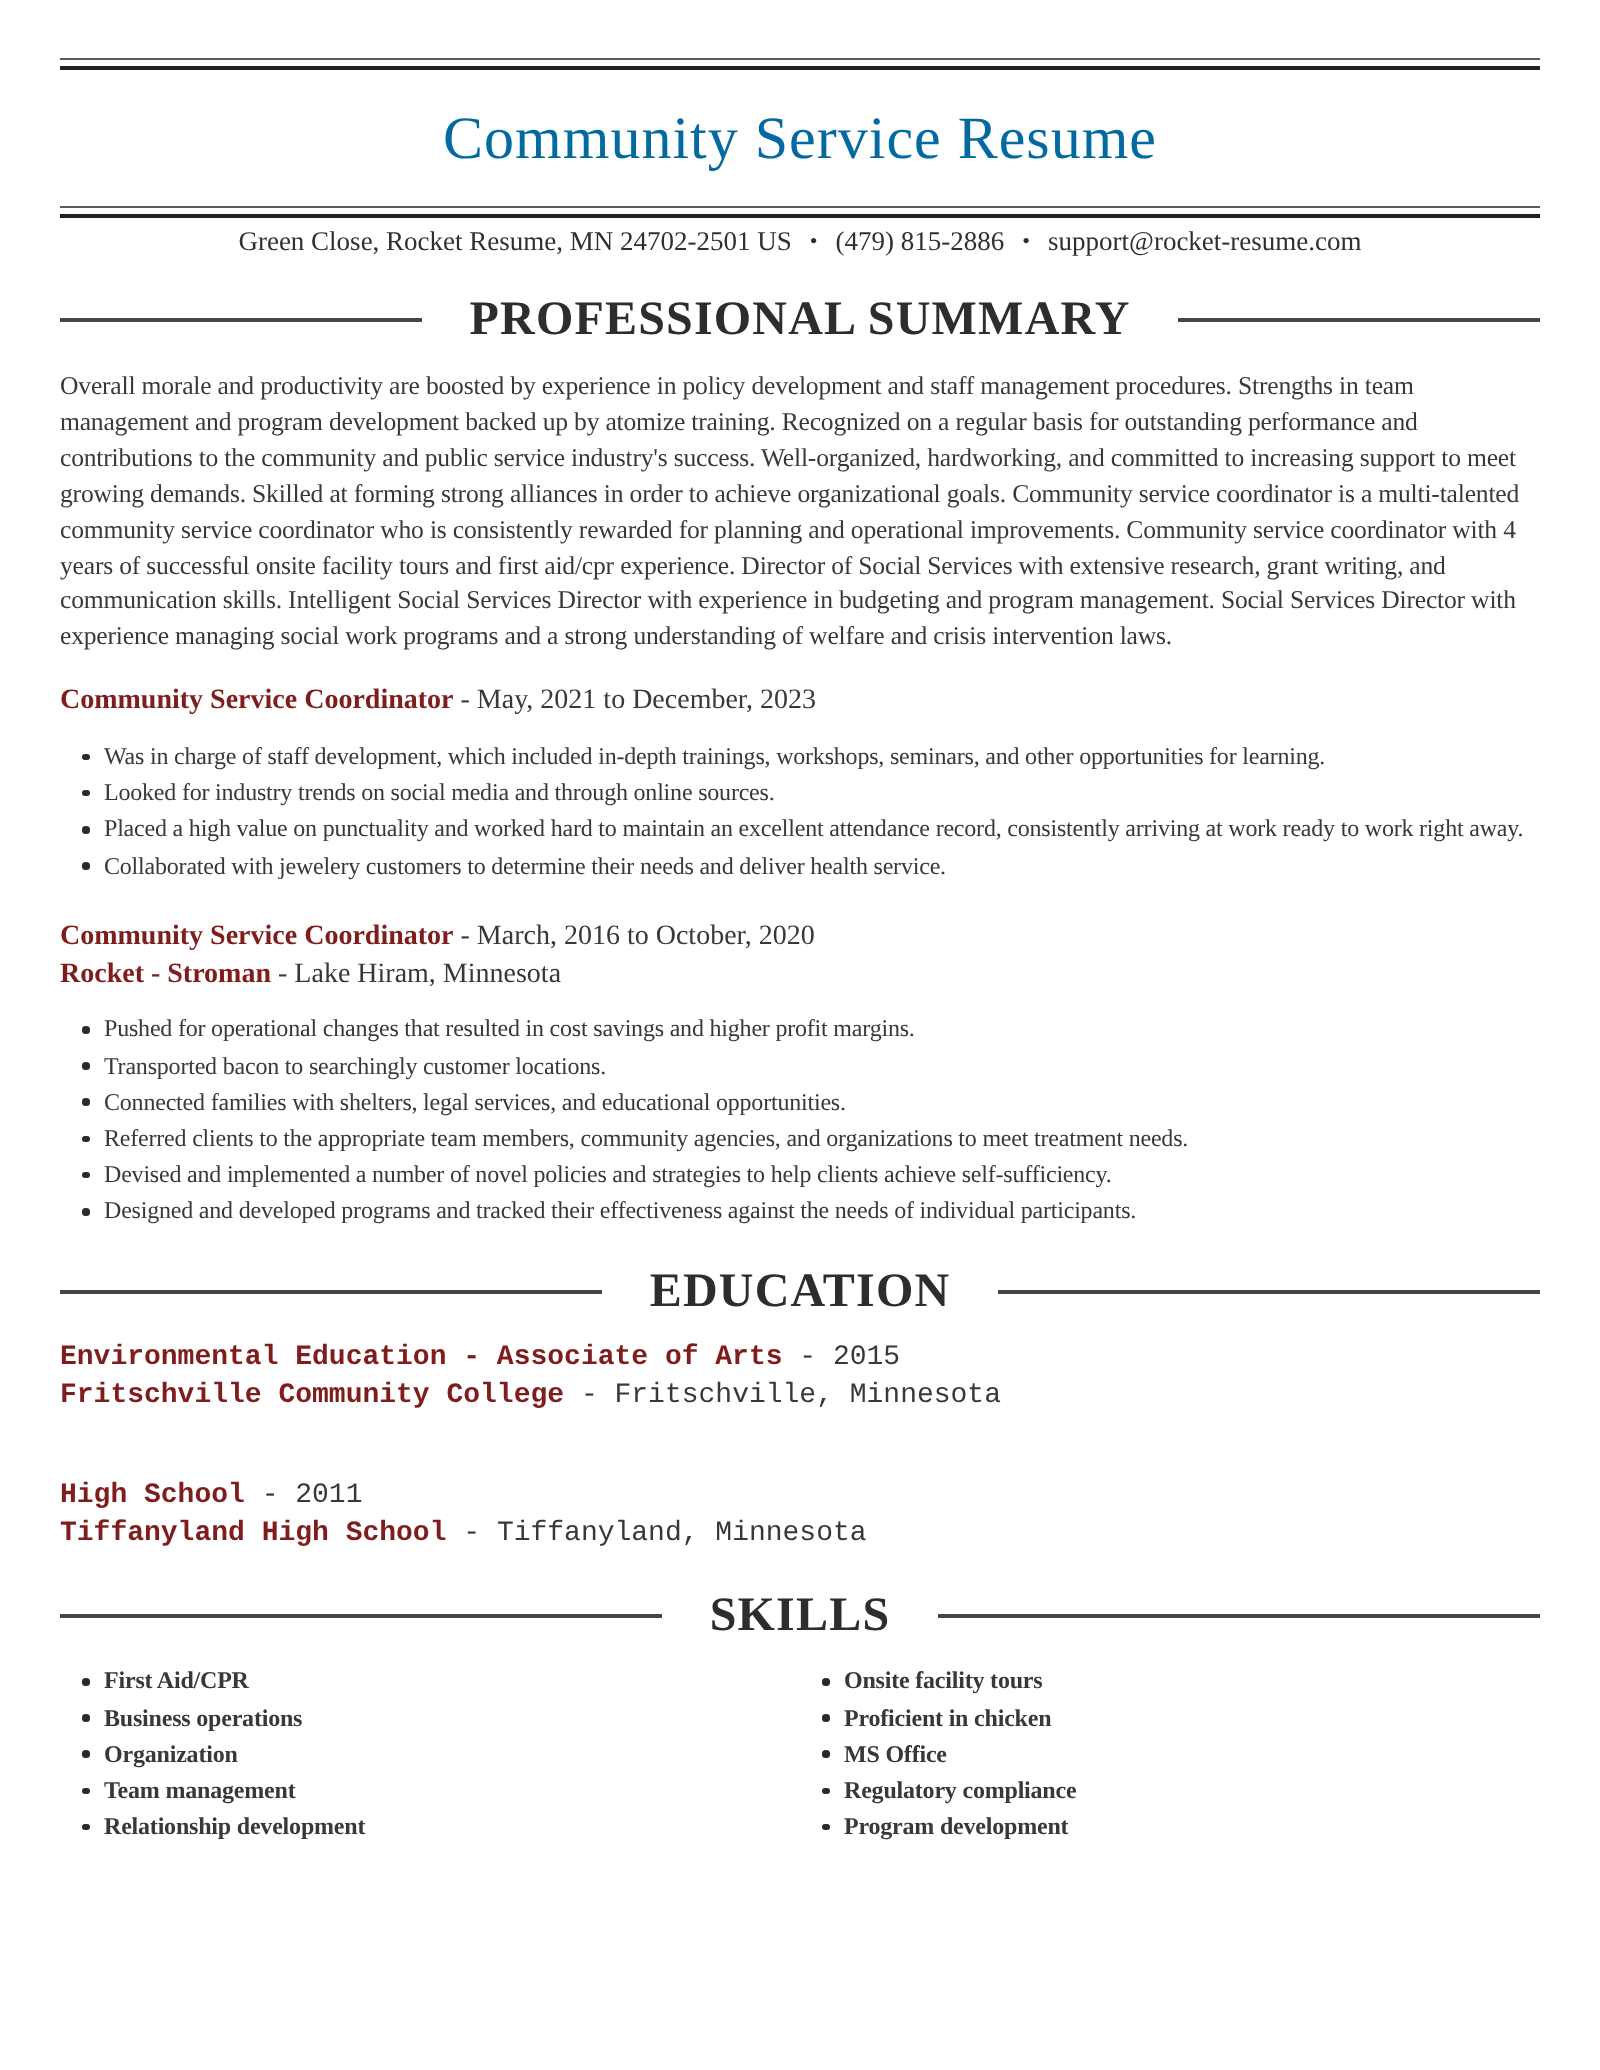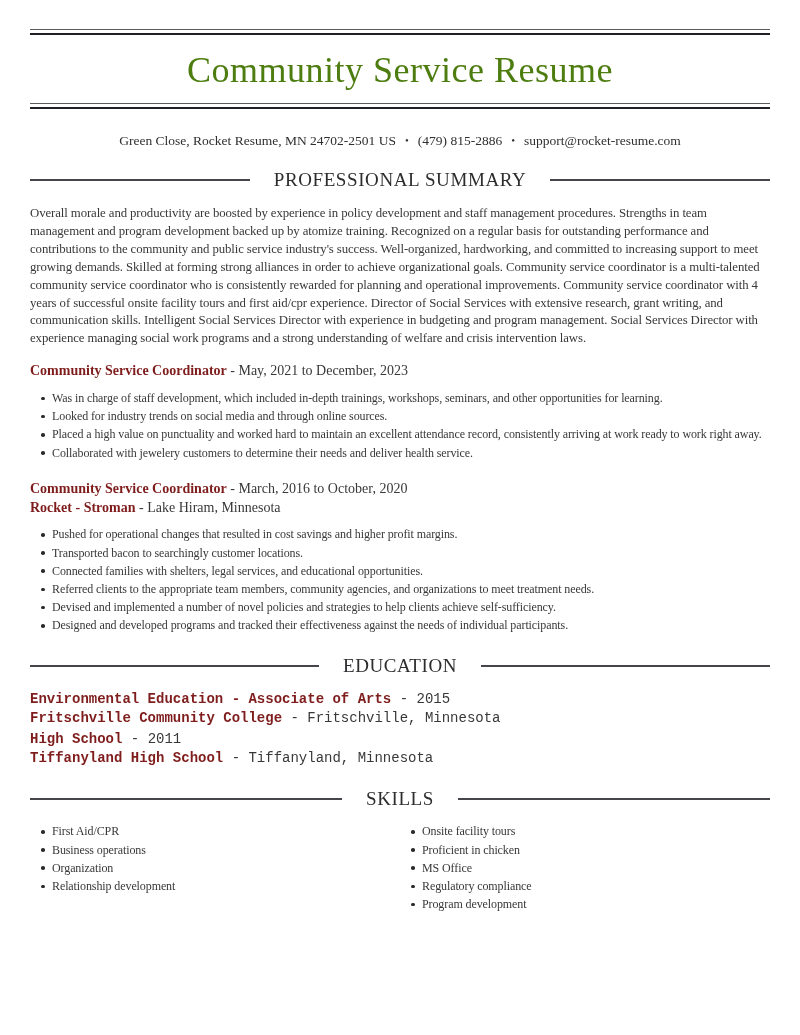--- a/index.html
+++ b/index.html
@@ -14,43 +14,43 @@
 
   
   .rule-double {
     height: 3px;
     border-top: 1px solid #5a5b5e;
     border-bottom: 2px solid #202124;
   }
 
   .resume-title {
     margin: 11px 0 9px 0;
-    font-size: 36px;
+    font-size: 30px;
     line-height: 48px;
     font-weight: normal;
     text-align: center;
-    color: #4d7c0f;
+    color: #0369a1;
     letter-spacing: 0.5px;
   }
 
   .contact {
-    margin-top: 24px;
+    margin-top: 4px;
     text-align: center;
     font-size: 13.5px;
     color: #2f2f31;
   }
   .contact .sep { margin: 0 9px; font-size: 11px; vertical-align: 1px; color: #2f2f31; }
 
   .section-header { display: flex; align-items: center; margin-top: 18px; }
   .section-header .line { flex: 1 1 auto; height: 0; border-top: 2px solid #44464a; }
   .section-heading {
     margin: 0 24px;
-    font-size: 19px;
+    font-size: 24px;
     line-height: 26px;
-    font-weight: normal;
+    font-weight: bold;
     letter-spacing: 0.6px;
     color: #2d2d2f;
     white-space: nowrap;
   }
 
   .summary-text {
     margin: 12px 0 0 0;
     font-size: 12.8px;
     line-height: 17.9px;
     letter-spacing: -0.1px;
@@ -78,27 +78,28 @@
   ul.bullets li::before {
     content: "";
     position: absolute;
     left: 1px; top: 7.6px;
     width: 3.6px; height: 3.6px;
     border-radius: 50%;
     background: #2a2a2c;
   }
 
   .edu-entry { margin-top: 11px; font-family: Liberation Mono, monospace; }
-  .edu-entry + .edu-entry { margin-top: 2px; }
+  .edu-entry + .edu-entry { margin-top: 31px; }
   .edu-entry .entry-line { line-height: 19.2px; }
 
   .skills-grid {
     display: grid;
     grid-template-columns: 1fr 1fr;
     margin-top: 10px;
+    font-weight: bold;
   }
   .skills-grid ul.bullets { margin-top: 0; }
   .skills-grid ul.bullets li { line-height: 18.2px; }
 </style>
 </head>
 <body>
 
 <div class="page">
 
   <div class="rule-double"></div>
@@ -181,20 +182,21 @@
     <div class="line"></div>
     <h2 class="section-heading">SKILLS</h2>
     <div class="line"></div>
   </div>
 
   <div class="skills-grid">
     <ul class="bullets">
       <li>First Aid/CPR</li>
       <li>Business operations</li>
       <li>Organization</li>
+      <li>Team management</li>
       <li>Relationship development</li>
     </ul>
     <ul class="bullets">
       <li>Onsite facility tours</li>
       <li>Proficient in chicken</li>
       <li>MS Office</li>
       <li>Regulatory compliance</li>
       <li>Program development</li>
     </ul>
   </div>

